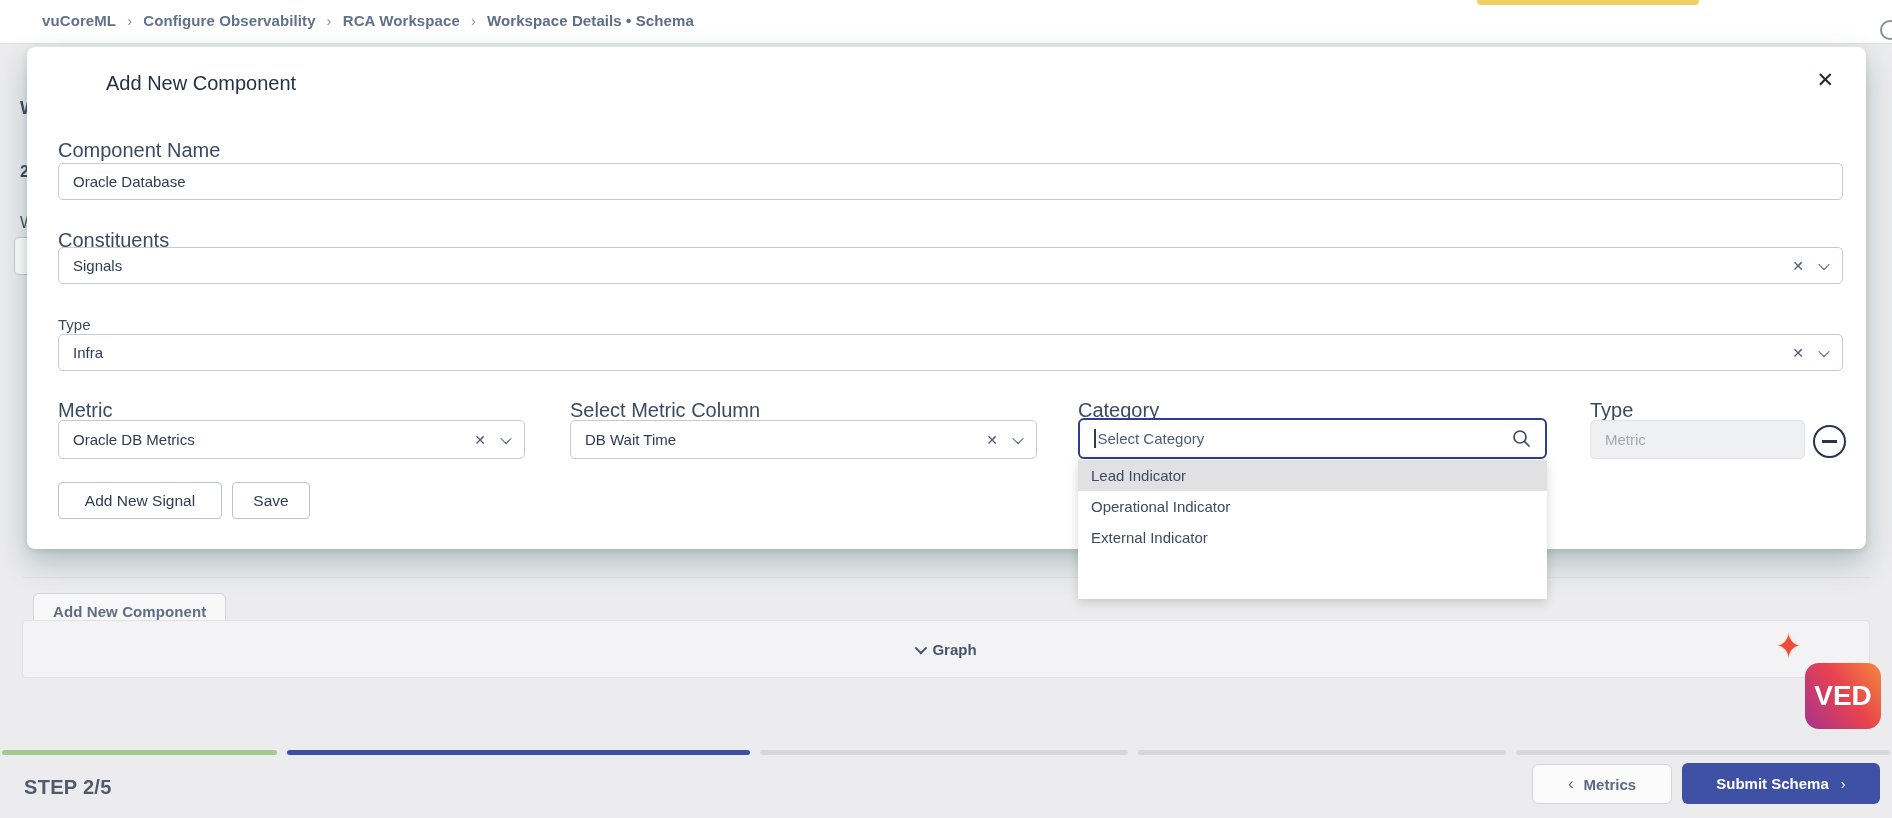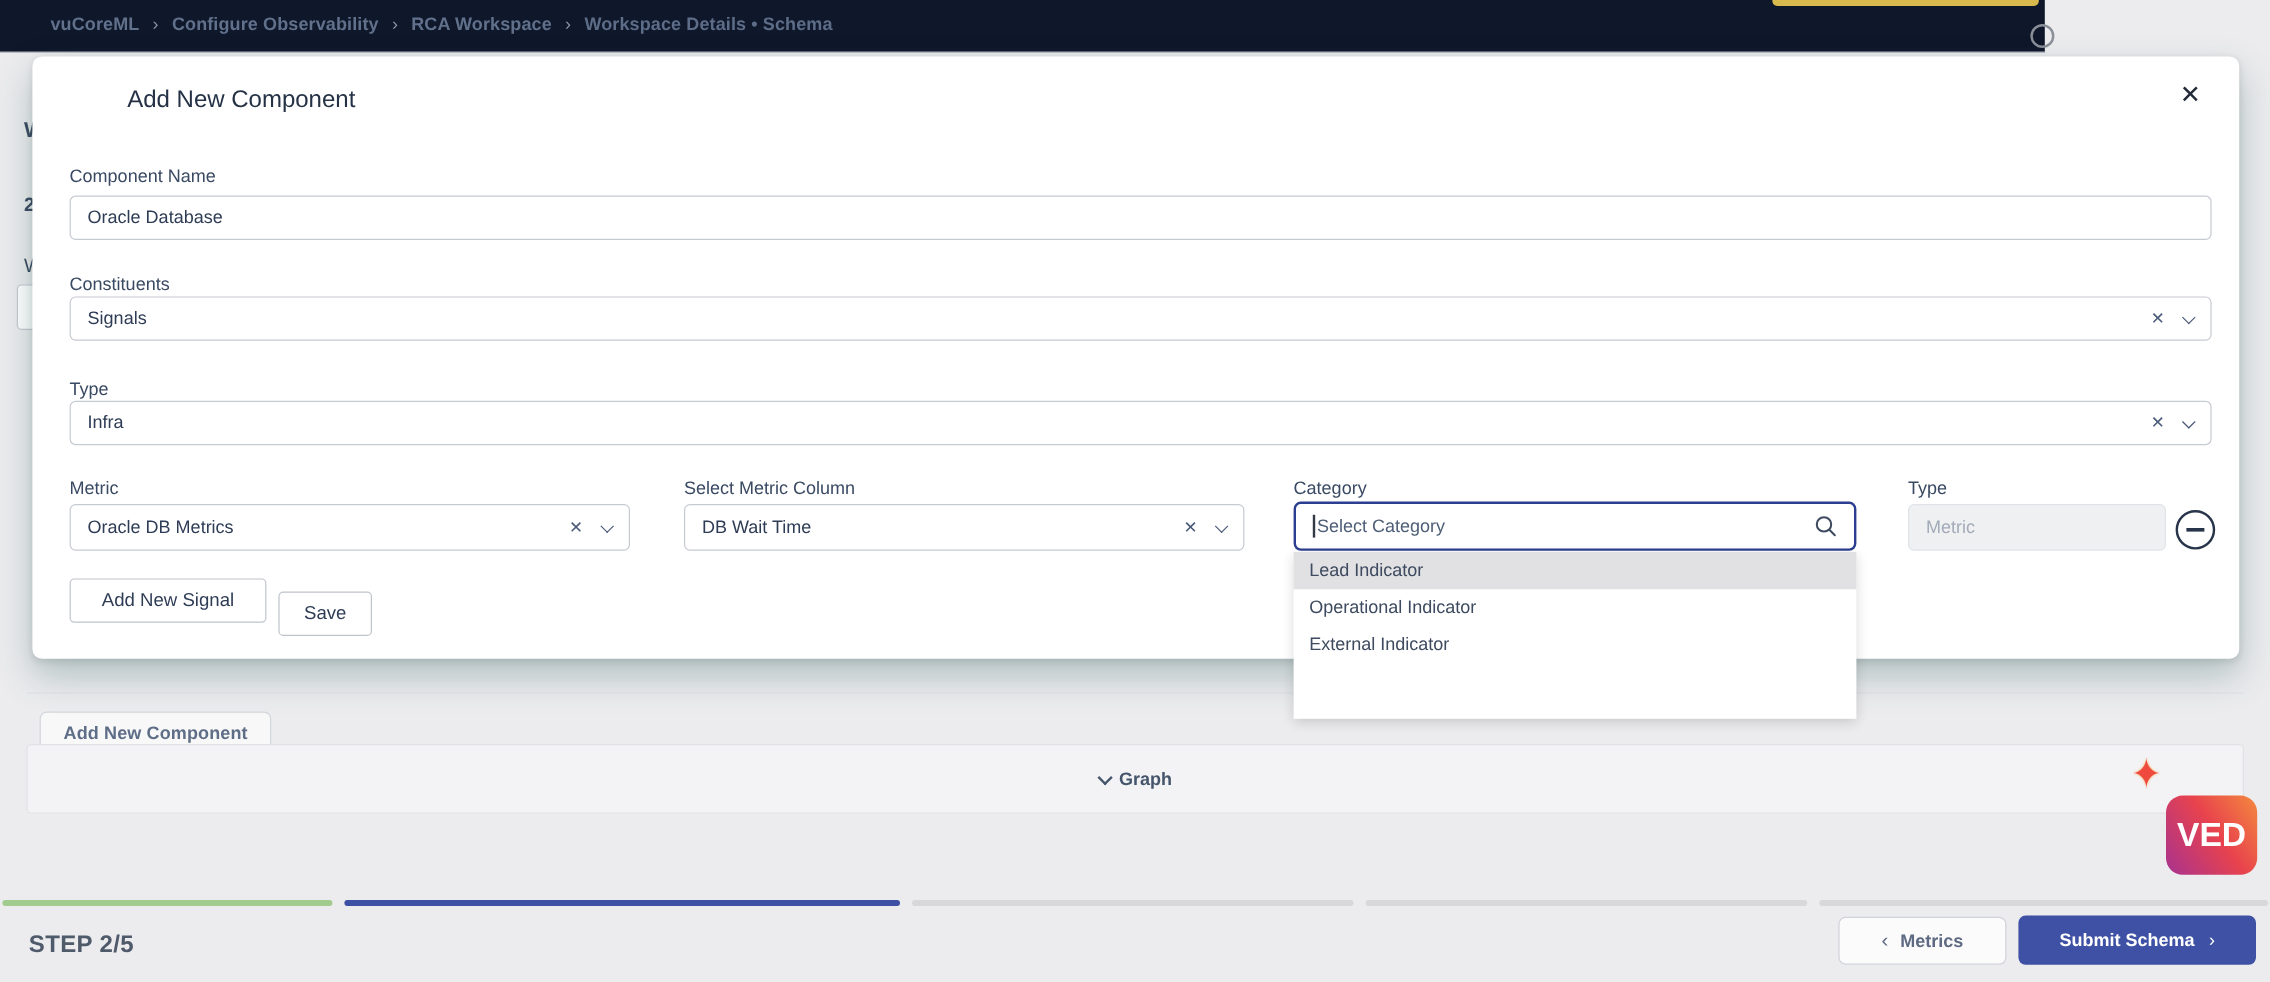--- a/index.html
+++ b/index.html
@@ -1,22 +1,22 @@
 <!DOCTYPE html>
 <html><head>
 <meta charset="utf-8">
 <style>
   * { margin:0; padding:0; box-sizing:border-box; }
   html,body { width:1892px; height:818px; overflow:hidden;
     font-family:"Liberation Sans","DejaVu Sans",sans-serif;
     background:#ececee; color:#2e3c55; }
 
   
-  .topbar { position:absolute; left:0; top:0; width:1704px; height:44px;
-    background:#0f172a; border-bottom:1px solid #dcdde1; z-index:2; }
+  .topbar { position:absolute; left:0; top:0; width:1892px; height:44px;
+    background:#ffffff; border-bottom:1px solid #dcdde1; z-index:2; }
   .yellow-strip { position:absolute; left:1477px; top:0; width:222px; height:5px;
     background:#eecb52; border-radius:0 0 4px 4px; opacity:.9; }
   .breadcrumb { position:absolute; left:42px; top:12px; display:flex; align-items:center;
     gap:11px; font-size:15px; color:#61718c; font-weight:700; letter-spacing:.1px; }
   .breadcrumb .sep { color:#8a93a5; font-weight:400; font-size:15px; }
   .crumb-current { color:#5d6d88; }
   .clock-frag { position:absolute; right:-8px; top:20px; width:20px; height:20px;
     border:2px solid #8a8f98; border-radius:50%; }
 
   
@@ -67,21 +67,21 @@
 
   
   .modal { position:absolute; left:27px; top:47px; width:1839px; height:502px;
     background:#ffffff; border-radius:8px; z-index:10;
     box-shadow:0 14px 30px rgba(40,90,90,.30), 0 2px 6px rgba(0,0,0,.10); }
   .modal-title { position:absolute; left:79px; top:25px; font-size:20px;
     font-weight:500; color:#253246; }
   .modal-close { position:absolute; right:32px; top:22px; font-size:21px; color:#222a38;
     cursor:pointer; line-height:1; font-weight:400; }
 
-  .f-label { position:absolute; font-size:15px; color:#3a4a63; }
+  .f-label { position:absolute; font-size:20px; color:#3a4a63; }
   .f-input { position:absolute; background:#fff; border:1px solid #c6cad1; border-radius:5px;
     display:flex; align-items:center; padding:0 14px; font-size:15px; color:#2e3c55; }
   .f-input .val { flex:1; white-space:nowrap; overflow:hidden; }
   .icon-x { font-size:14px; color:#4a5a78; margin-right:16px; cursor:pointer; font-weight:700; }
   .icon-chevron { width:8px; height:8px; border-right:1.8px solid #4a5a78;
     border-bottom:1.8px solid #4a5a78; transform:rotate(45deg) translate(-1px,-1px);
     cursor:pointer; }
 
   .full { left:31px; width:1785px; height:37px; }
 
@@ -215,14 +215,14 @@
       <i></i>
     </div>
 
   <div class="dropdown">
     <div class="dd-item hl">Lead Indicator</div>
     <div class="dd-item">Operational Indicator</div>
     <div class="dd-item">External Indicator</div>
   </div>
 
   <button class="m-btn" style="left:31px; width:164px;">Add New Signal</button>
-  <button class="m-btn" style="left:205px; width:78px;margin-top:11px;">Save</button>
+  <button class="m-btn" style="left:205px; width:78px;">Save</button>
 </div>
 
 </body></html>

